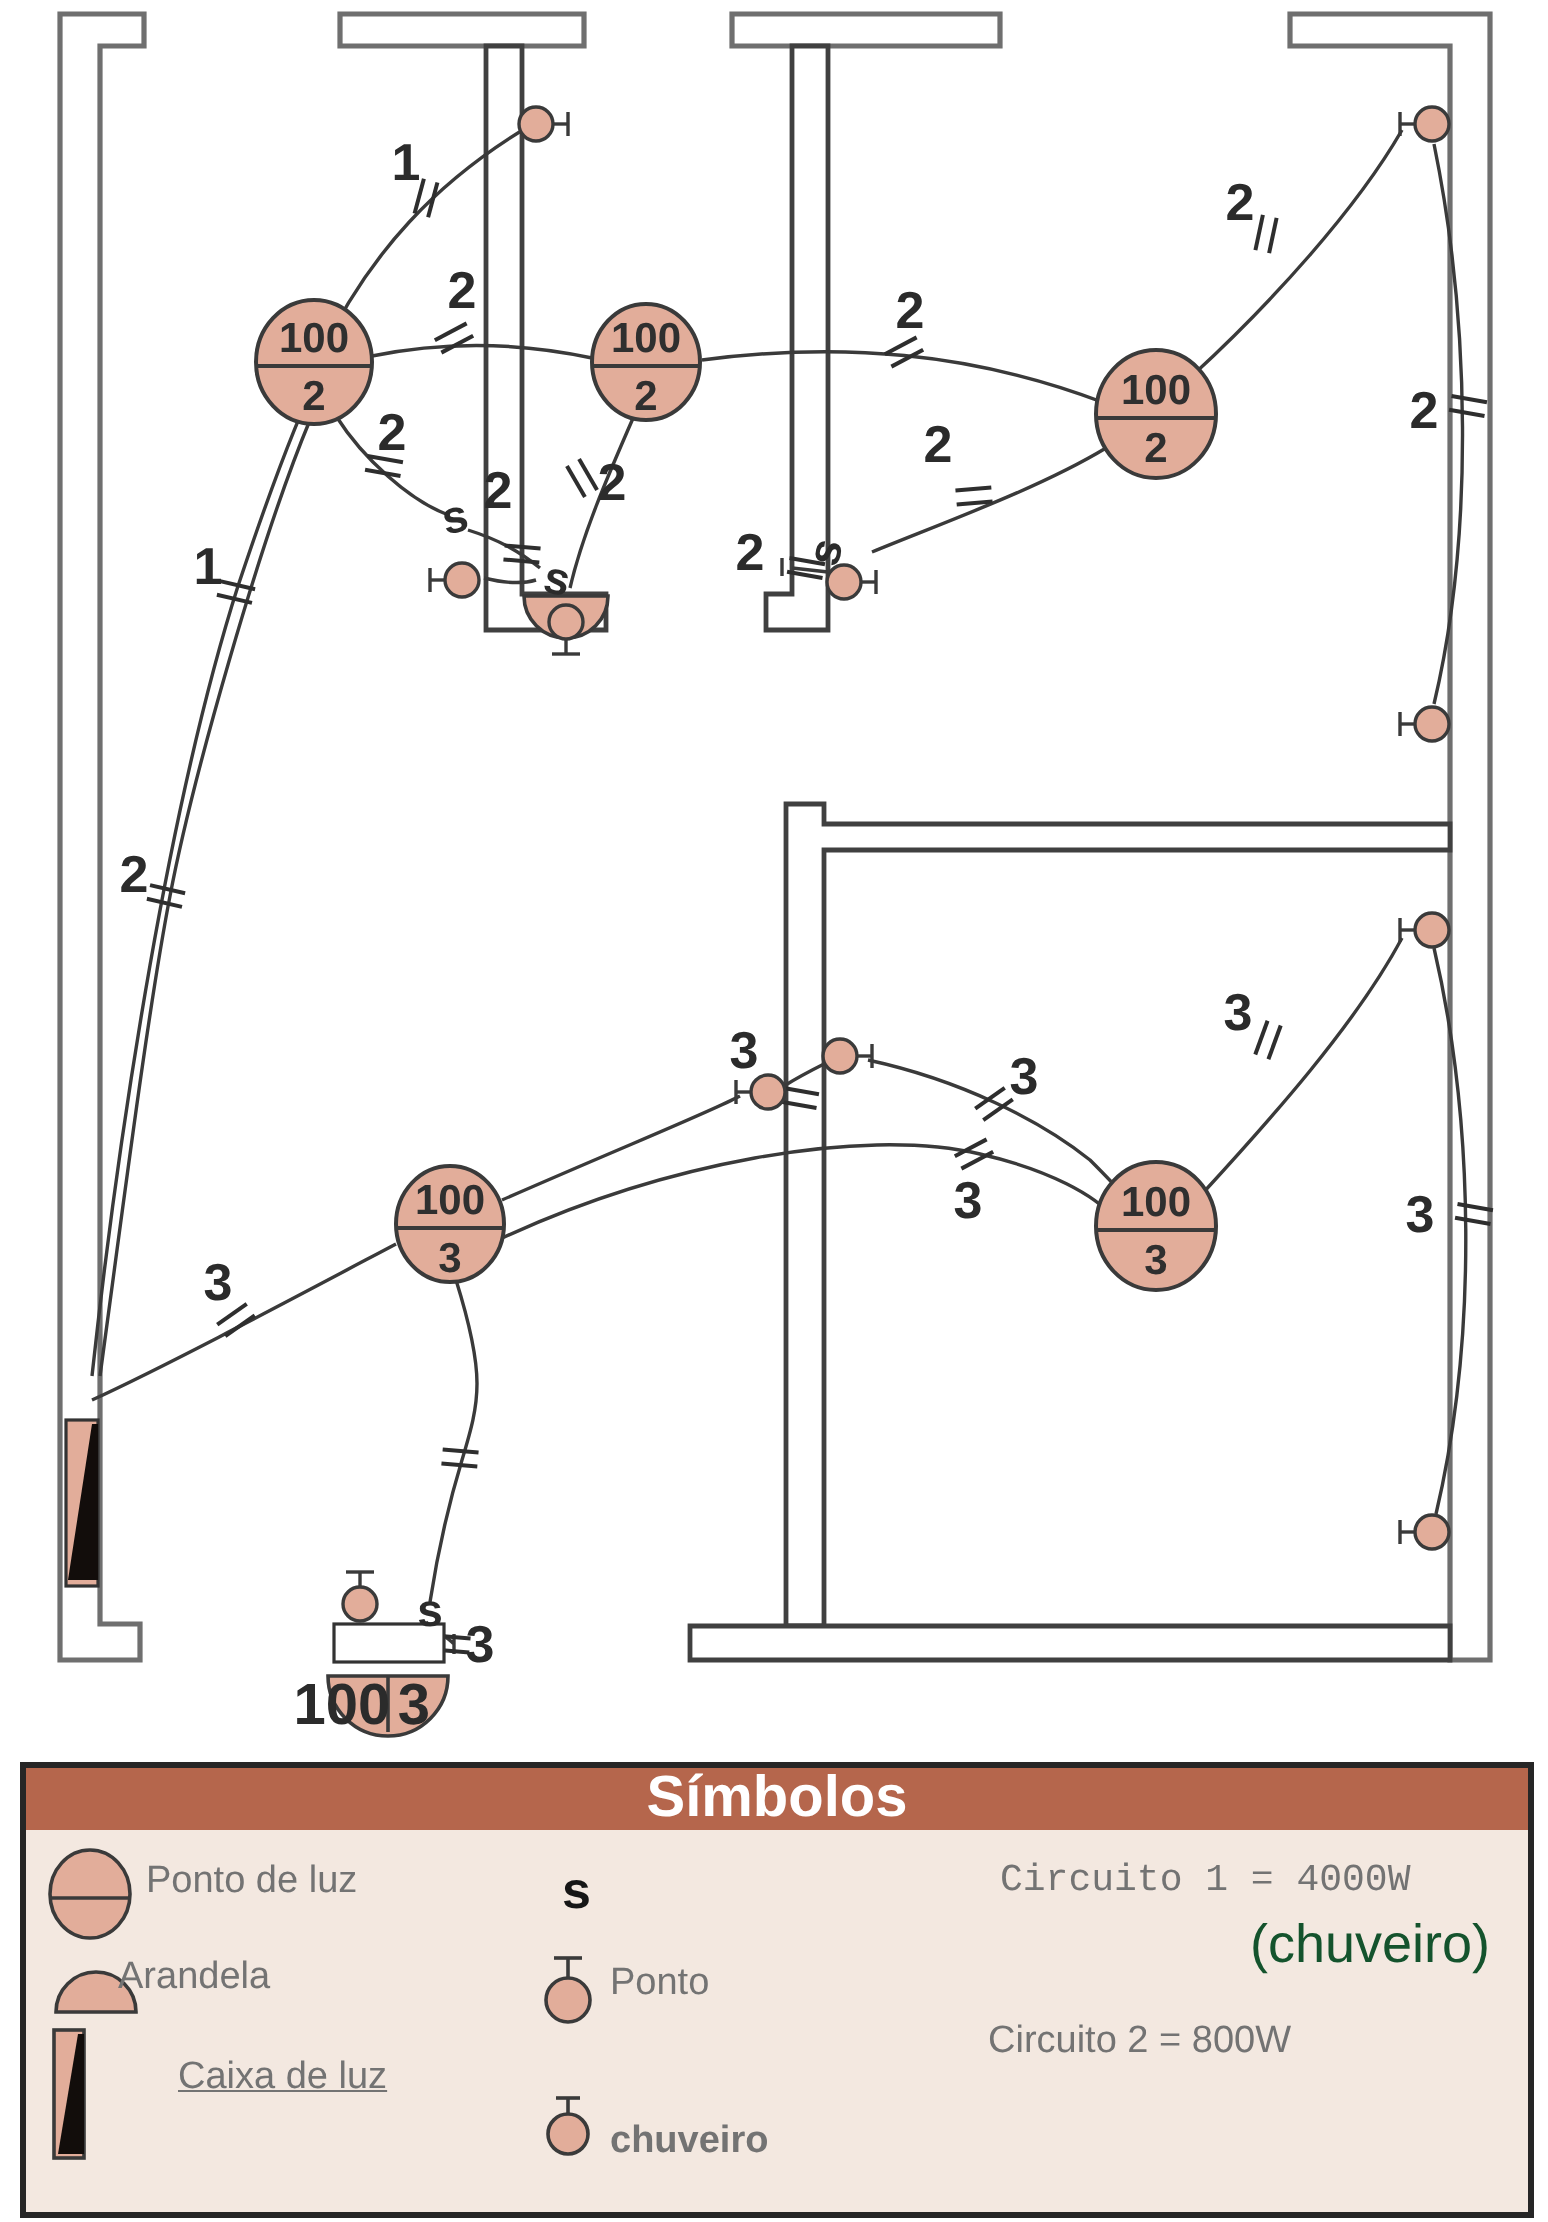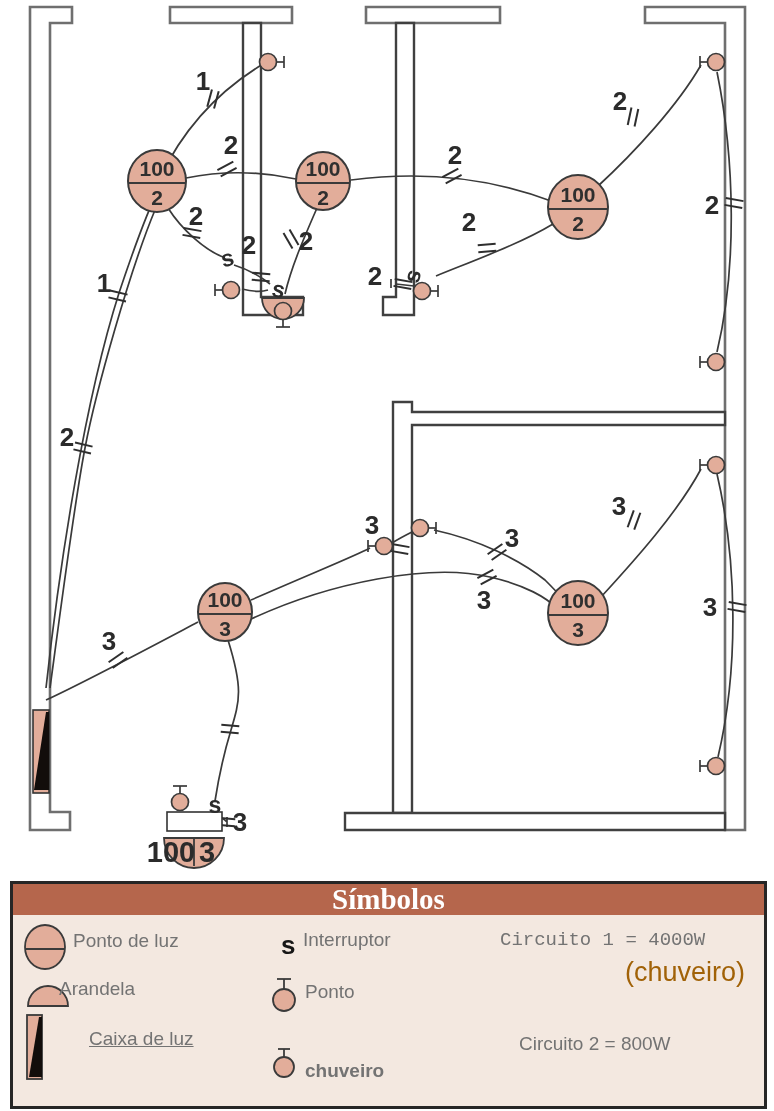--- a/index.html
+++ b/index.html
@@ -13,23 +13,23 @@
   .tick line{stroke:#2e2e2e;stroke-width:2;}
   .plan-label{font-size:26px;font-weight:700;fill:#2b2b2b;text-anchor:middle;}
   .light-text{font-size:21px;font-weight:700;fill:#2f2f2f;text-anchor:middle;}
   .switch-text{font-size:23px;font-weight:700;fill:#2b2b2b;text-anchor:middle;}
   .arandela-text{font-size:29px;font-weight:700;fill:#2b2b2b;text-anchor:middle;}
   .symbol{stroke:#3a3a3a;stroke-width:1.8;}
   
   .legend{position:absolute;left:10px;top:881px;width:751px;height:222px;
           background:#f3e8e0;border:3px solid #262626;}
   .legend-header{position:absolute;left:0;top:0;width:100%;height:31px;background:#b5664c;
-                 color:#ffffff;font-size:29px;font-weight:700;text-align:center;line-height:30px;font-family:Liberation Serif, serif;}
+                 color:#ffffff;font-size:29px;font-weight:700;text-align:center;line-height:30px;}
   .leg-item{position:absolute;color:#737373;font-size:19px;white-space:nowrap;}
-  .leg-note{position:absolute;color:#a16207;font-size:27px;text-align:right;}
+  .leg-note{position:absolute;color:#14532d;font-size:27px;text-align:right;}
   .leg-s{position:absolute;color:#161616;font-size:26px;font-weight:700;}
   .leg-svg{position:absolute;left:0;top:0;}
 </style>
 </head>
 <body>
 
 <div class="stage">
 
   <svg width="774" height="878" viewBox="0 0 774 878">
     <g>
@@ -305,21 +305,20 @@
         <line class="symbol" x1="271" y1="142" x2="271" y2="134"></line>
         <line class="symbol" x1="265" y1="134" x2="277" y2="134"></line>
       </g>
     </svg>
 
     <div class="leg-item" style="left:60px;top:46px;">Ponto de luz</div>
     <div class="leg-item" style="left:46px;top:94px;">Arandela</div>
     <div class="leg-item" style="left:76px;top:144px;text-decoration:underline;">Caixa de luz</div>
 
     <div class="leg-s" style="left:268px;top:46px;">s</div>
-    <div class="leg-item" style="left:290px;top:45px;">Interruptor</div>
     <div class="leg-item" style="left:292px;top:97px;">Ponto</div>
     <div class="leg-item" style="left:292px;top:176px;font-weight:bold;">chuveiro</div>
 
     <div class="leg-item" style="left:487px;top:45px;font-family:Liberation Mono, monospace;">Circuito 1 = 4000W</div>
     <div class="leg-note" style="left:487px;top:73px;width:245px;">(chuveiro)</div>
-    <div class="leg-item" style="left:506px;top:126px;margin-top:23px;">Circuito 2 = 800W</div>
+    <div class="leg-item" style="left:481px;top:126px;">Circuito 2 = 800W</div>
   </div>
 </div>
 
 </body></html>

